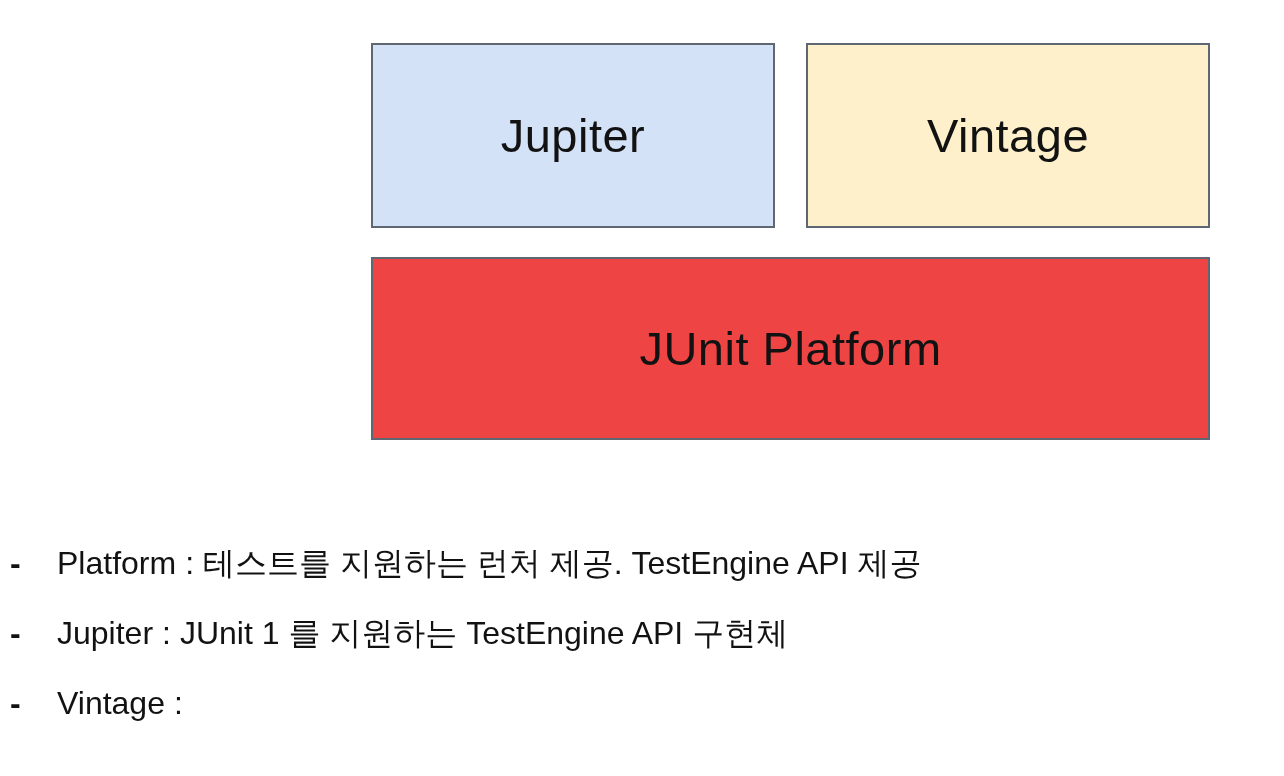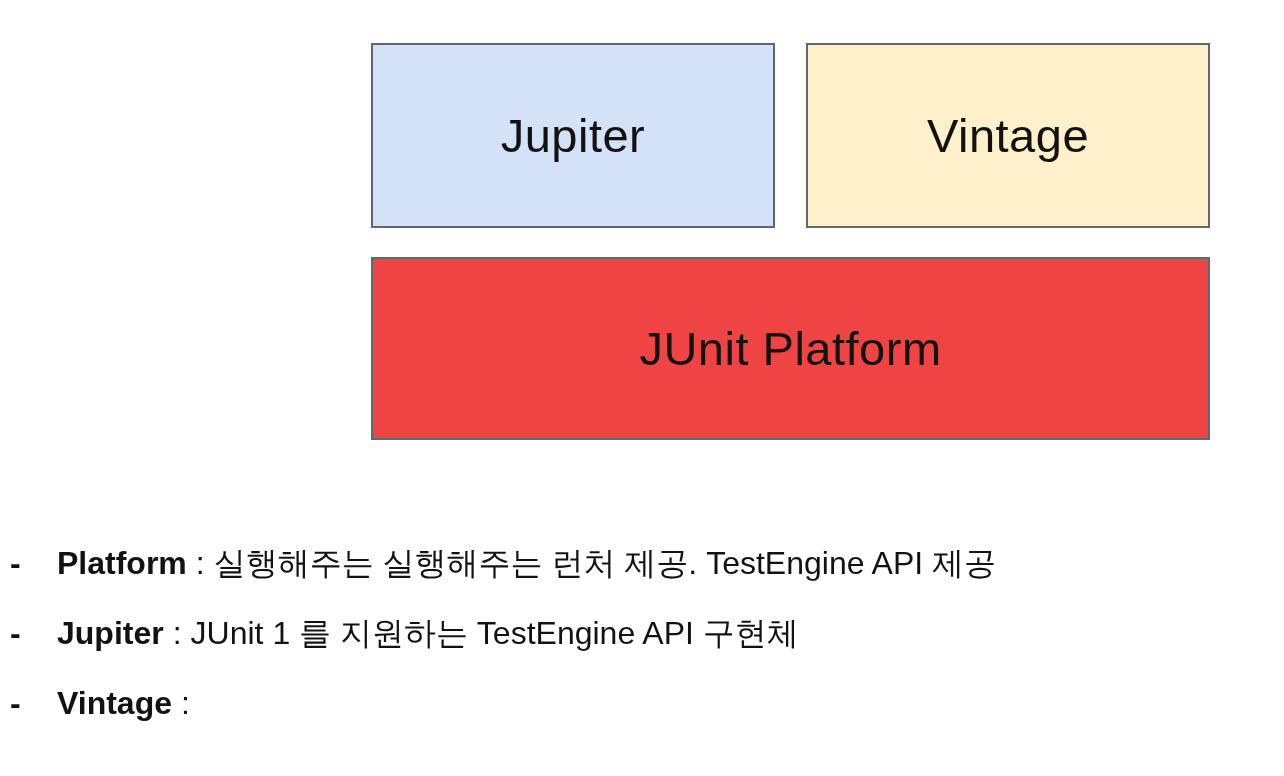--- a/index.html
+++ b/index.html
@@ -38,21 +38,21 @@
     font-size: 32px;
     line-height: 38px;
     margin-bottom: 32px;
     white-space: nowrap;
   }
   .bullet-marker {
     font-weight: 700;
     width: 47px;
     flex: 0 0 47px;
   }
-  .bullet-term { font-weight: 700; }
+  .bullet-term { font-weight: 400; }
   .bullet-sep  { margin: 0 9px; }
 </style>
 </head>
 <body>
 
 <div class="stage">
 
   <div class="arch-box box-jupiter" style="background-color: rgb(211, 226, 246); border-color: rgb(94, 103, 114);">
     <span>Jupiter</span>
   </div>
@@ -64,21 +64,21 @@
   <div class="arch-box box-platform" style="background-color: #ef4444; border-color: rgb(94, 103, 114);">
     <span>JUnit Platform</span>
   </div>
 
   <div class="notes">
 
     <div class="bullet">
       <span class="bullet-marker">-</span>
       <span class="bullet-term">Platform</span>
       <span class="bullet-sep">:</span>
-      <span class="bullet-desc">실행해주는 실행해주는 런처 제공. TestEngine API 제공</span>
+      <span class="bullet-desc">테스트를 지원하는 런처 제공. TestEngine API 제공</span>
     </div>
 
     <div class="bullet">
       <span class="bullet-marker">-</span>
       <span class="bullet-term">Jupiter</span>
       <span class="bullet-sep">:</span>
       <span class="bullet-desc">JUnit 1 를 지원하는 TestEngine API 구현체</span>
     </div>
 
     <div class="bullet">

